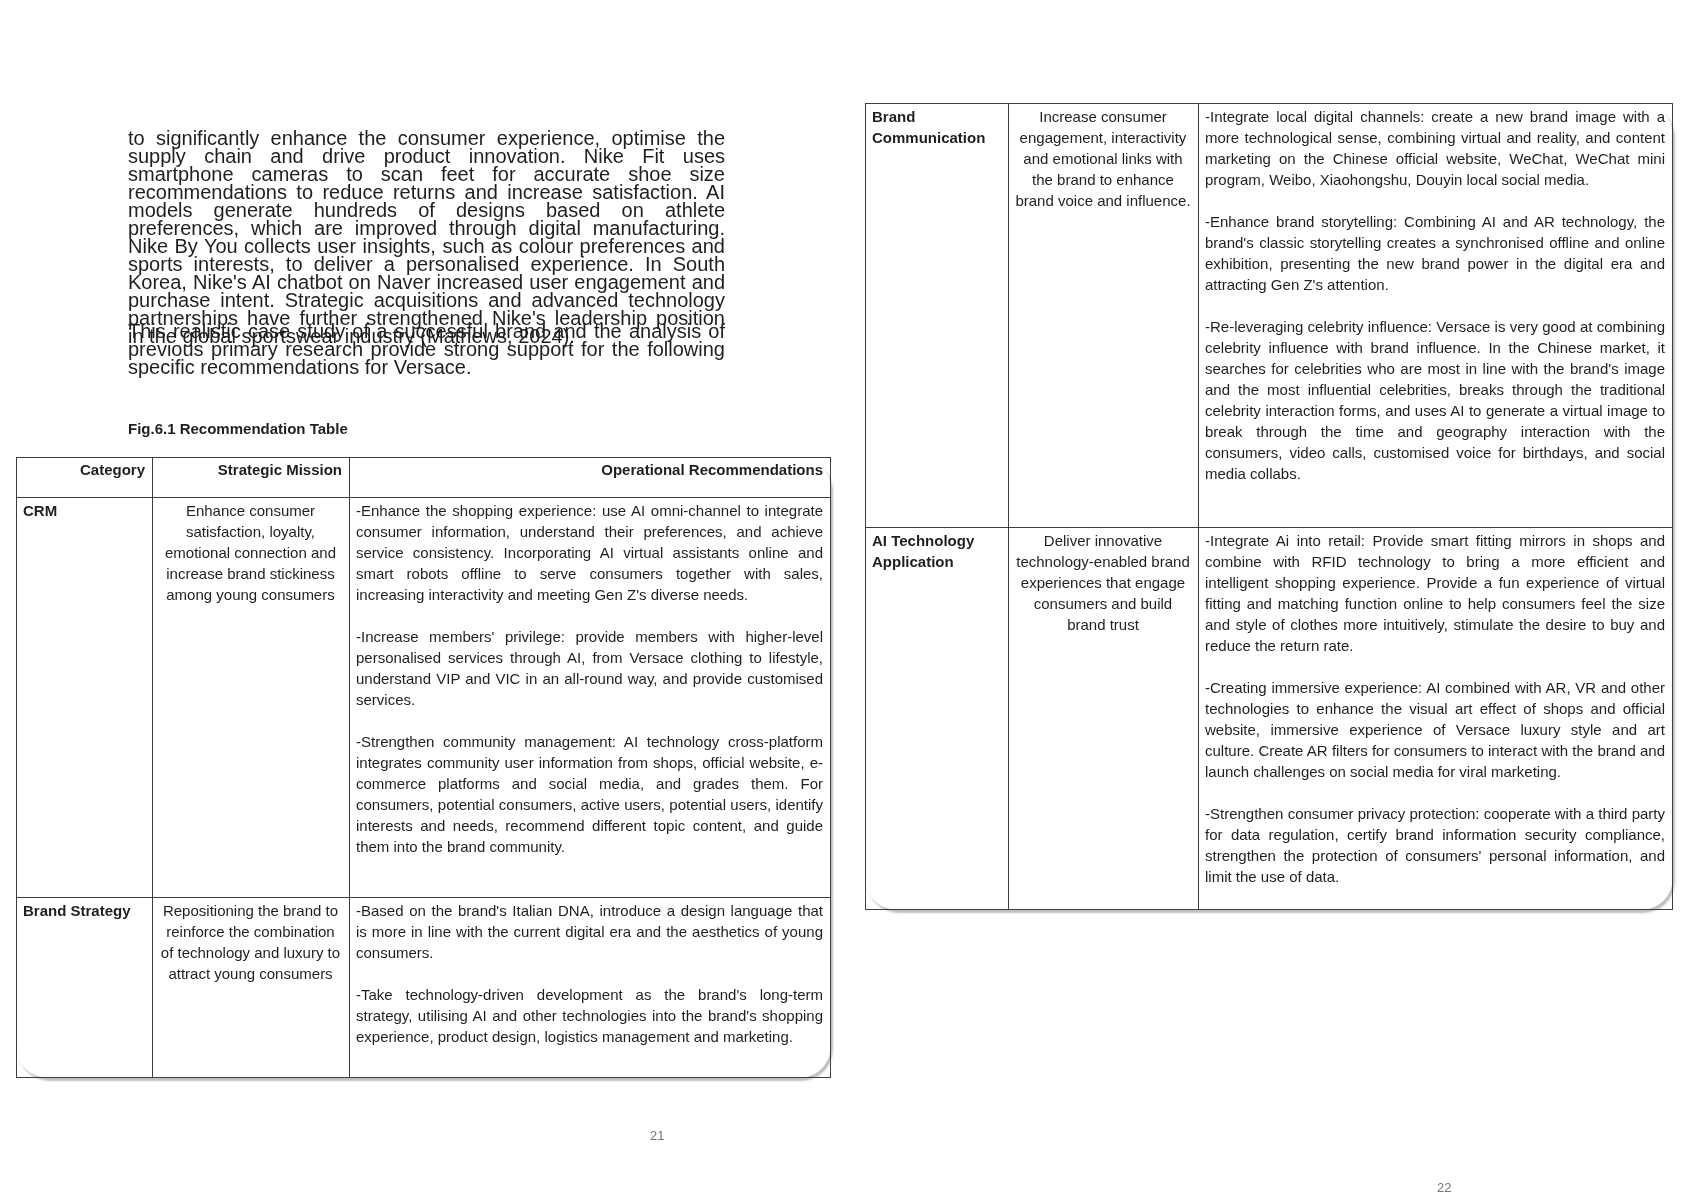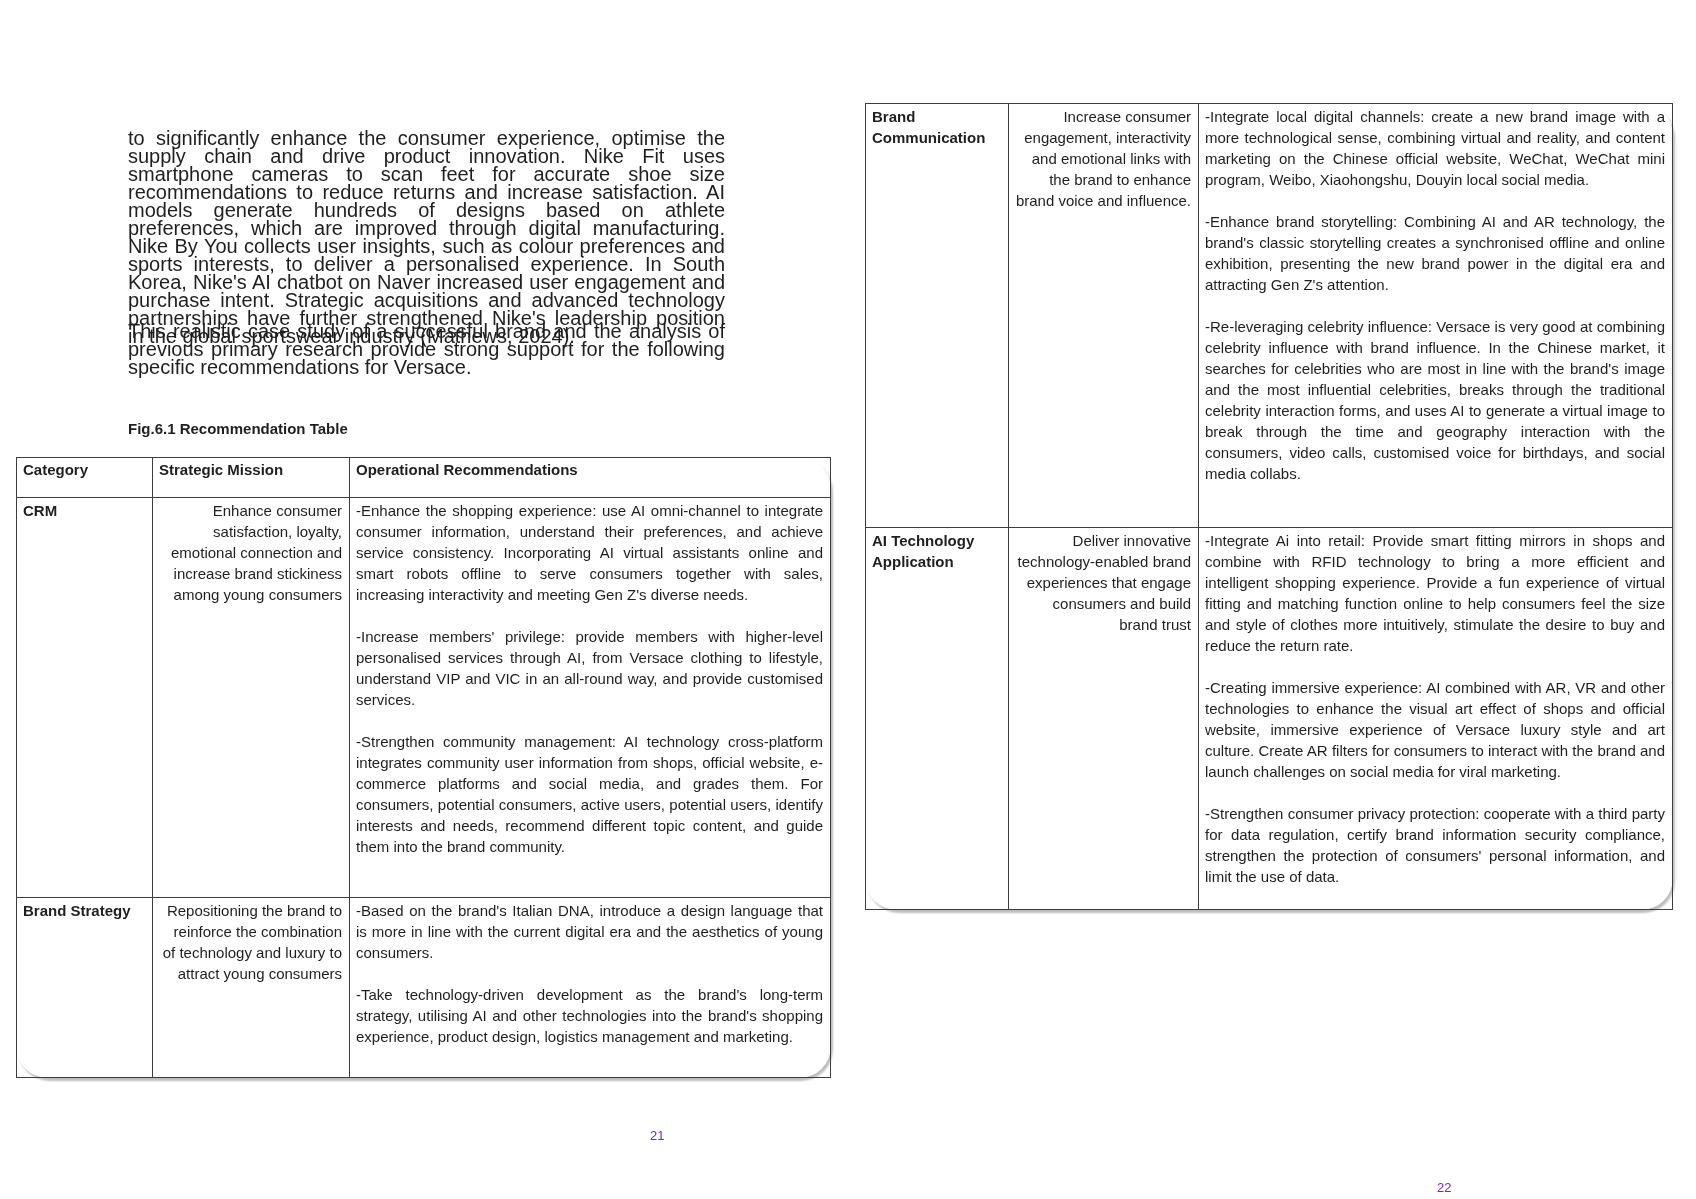--- a/index.html
+++ b/index.html
@@ -14,26 +14,26 @@
   }
   .caption{font-size:15px;line-height:20px;}
   .doc-table{
     position:absolute;border-collapse:collapse;table-layout:fixed;
     background:#fff;box-shadow:2px 3px 2px rgba(110,110,110,0.45);border-radius:32px;
   }
   .doc-table th,.doc-table td{
     border:1px solid #3d3d3d;vertical-align:top;
     font-size:15px;line-height:21px;padding:2px 7px 3px 6px;
   }
-  .doc-table th{text-align:left;font-weight:bold;padding-top:1px;padding-bottom:17px;}
+  .doc-table th{text-align:right;font-weight:bold;padding-top:1px;padding-bottom:17px;}
   .cat-cell{font-weight:bold;}
   .rec-cell p{margin:0 0 21px 0;text-align:justify;}
   .rec-cell p:last-child{margin-bottom:0;}
-  .mission-cell{text-align:right;}
-  .page-num{font-size:13px;color:#6d28d9;}
+  .mission-cell{text-align:center;}
+  .page-num{font-size:13px;color:#737373;}
 </style>
 </head>
 <body>
 
 <div class="abs para" style="left:128px;top:96px;width:597px;">to significantly enhance the consumer experience, optimise the supply chain and drive product innovation. Nike Fit uses smartphone cameras to scan feet for accurate shoe size recommendations to reduce returns and increase satisfaction. AI models generate hundreds of designs based on athlete preferences, which are improved through digital manufacturing. Nike By You collects user insights, such as colour preferences and sports interests, to deliver a personalised experience. In South Korea, Nike's AI chatbot on Naver increased user engagement and purchase intent. Strategic acquisitions and advanced technology partnerships have further strengthened Nike's leadership position in the global sportswear industry (Mathews, 2024).</div>
 
 <div class="abs para" style="left:128px;top:289px;width:597px;">This realistic case study of a successful brand and the analysis of previous primary research provide strong support for the following specific recommendations for Versace.</div>
 
 <div class="abs caption" style="left:128px;top:419px;font-weight:bold;">Fig.6.1 Recommendation Table</div>
 

